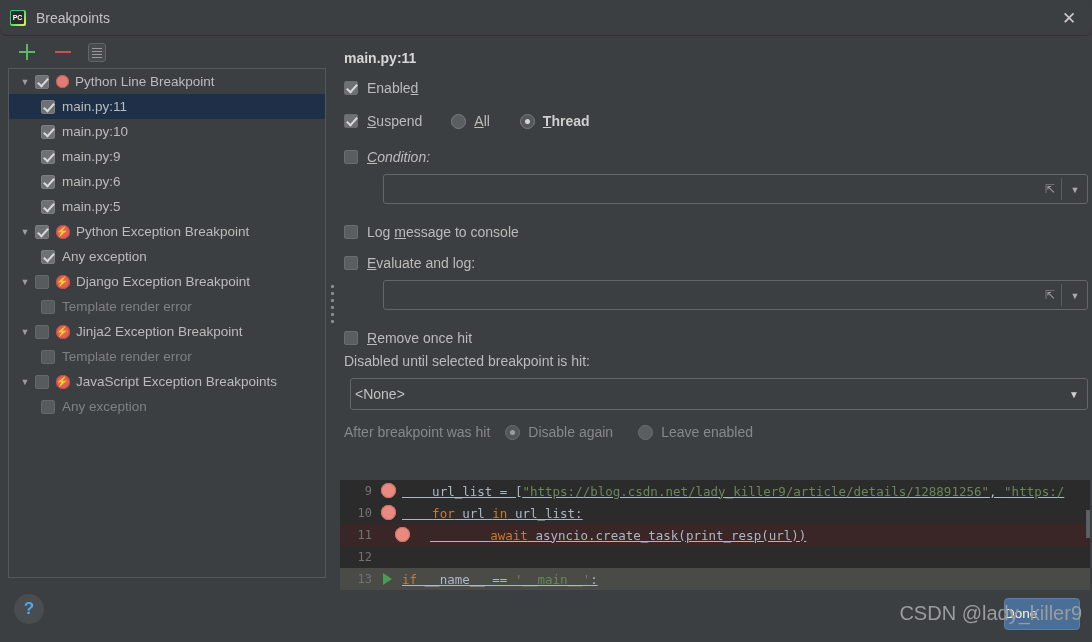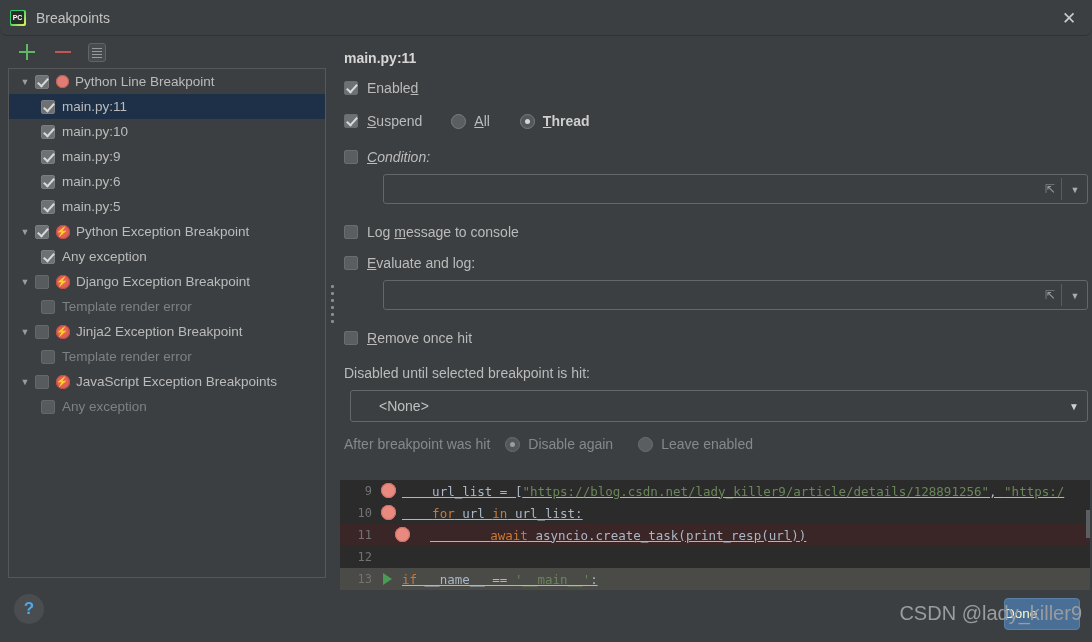--- a/index.html
+++ b/index.html
@@ -173,21 +173,21 @@
     background: #5a5c5e;
   }
   .field .chev {
     position: absolute; right: 6px; top: 9px; width: 12px; height: 12px;
     color: #a9abad; font-size: 9px; line-height: 12px; text-align: center;
     cursor: pointer;
   }
   .combo {
     height: 32px; background: #3c3f41; border: 1px solid #646668;
     border-radius: 3px; display: flex; align-items: center;
-    padding-left: 28px; position: relative; font-size: 14px; color: #c0c0c0;
+    padding-left: 4px; position: relative; font-size: 14px; color: #c0c0c0;
   }
   .combo .chev2 {
     position: absolute; right: 8px; top: 10px; font-size: 10px; color: #cfcfcf;
   }
   .section-label { font-size: 14px; color: #bbbbbb; padding-left: 4px; }
   .dimtext { color: #86898b; }
 
   
   #code {
     position: absolute; left: 0; right: 0; bottom: 0; height: 110px;
@@ -390,21 +390,21 @@
       <span class="expand">⇱</span>
       <span class="divider"></span>
       <span class="chev">▼</span>
     </div>
 
     <div class="row" style="margin-top:20px;">
       <span class="fcb"></span>
       <span class="lbl"><u>R</u>emove once hit</span>
     </div>
 
-    <div class="section-label" style="margin-top:19px;">Disabled until selected breakpoint is hit:</div>
+    <div class="section-label" style="margin-top:7px;">Disabled until selected breakpoint is hit:</div>
     <div class="combo" style="margin:9px 2px 0 10px;">
       <span>&lt;None&gt;</span>
       <span class="chev2">▼</span>
     </div>
 
     <div class="row" style="margin-top:14px;">
       <span class="lbl dimtext">After breakpoint was hit</span>
       <span class="radio sel dim" style="margin-left:15px;"></span>
       <span class="lbl dimtext">Disable again</span>
       <span class="radio dim" style="margin-left:25px;"></span>

